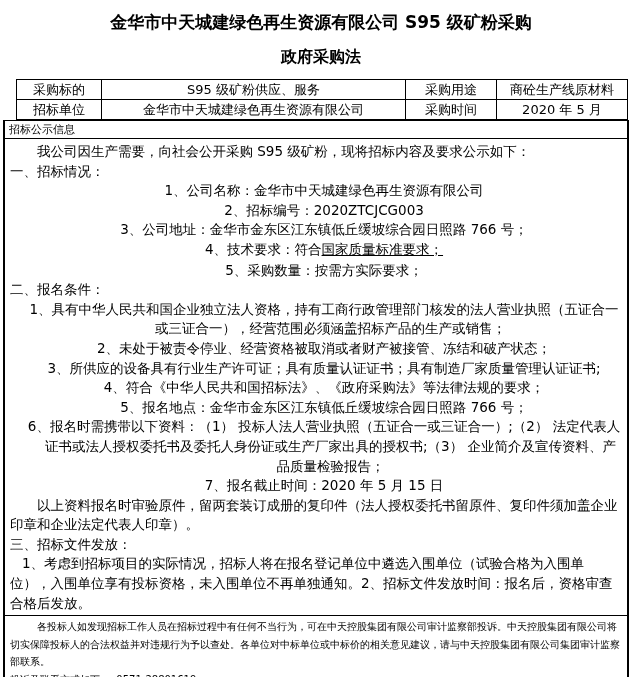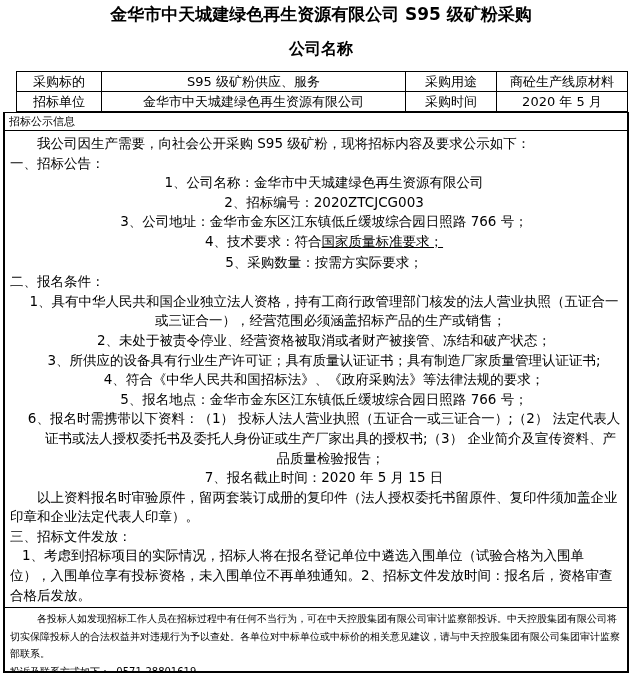--- a/index.html
+++ b/index.html
@@ -6,21 +6,21 @@
   body {
     width:642px; height:677px;
     font-family:"DejaVu Sans","Liberation Sans",sans-serif;
     color:#000; overflow:hidden;
   }
   .doc { width:642px; }
 
   .title {
     padding-top:3px;
     text-align:center;
-    font-size:17px; font-weight:bold; line-height:22px;
+    font-size:17px; font-weight:bold; line-height:22px;margin-top:8px;
   }
   .subtitle {
     margin-top:15px;
     text-align:center;
     font-size:16px; font-weight:bold; line-height:18px;
   }
 
   
   table.info {
     margin:13px 4px 0 16px;
@@ -68,21 +68,21 @@
   .s3-item { text-indent:12px; }
   .prewrap { white-space:pre-wrap; }
   .underline { text-decoration:underline;font-family:Liberation Mono, monospace; }
 </style>
 </head>
 <body>
 
 <div class="doc">
 
   <div class="title">金华市中天城建绿色再生资源有限公司 S95 级矿粉采购</div>
-  <div class="subtitle">公司名称</div>
+  <div class="subtitle">政府采购法</div>
 
   <table class="info">
     <tbody>
         <tr>
       <td class="c1">采购标的</td>
       <td class="c2">S95 级矿粉供应、服务</td>
       <td class="c3">采购用途</td>
       <td class="c4">商砼生产线原材料</td>
     </tr>
     <tr>
@@ -94,21 +94,21 @@
   </tbody>
     </table>
 
   <div class="main">
 
     <div class="section-header">招标公示信息</div>
 
     <div class="body-cell">
       <p class="indent2">我公司因生产需要，向社会公开采购 S95 级矿粉，现将招标内容及要求公示如下：</p>
 
-      <p>一、招标公告：</p>
+      <p>一、招标情况：</p>
       <p class="item">1、公司名称：金华市中天城建绿色再生资源有限公司</p>
       <p class="item">2、招标编号：2020ZTCJCG003</p>
       <p class="item">3、公司地址：金华市金东区江东镇低丘缓坡综合园日照路 766 号；</p>
       <p class="item"><span>4、技术要求：符合</span><span class="underline">国家质量标准要求；</span></p>
       <p class="item">5、采购数量：按需方实际要求；</p>
 
       <p>二、报名条件：</p>
       <p class="item">1、具有中华人民共和国企业独立法人资格，持有工商行政管理部门核发的法人营业执照（五证合一或三证合一），经营范围必须涵盖招标产品的生产或销售；</p>
       <p class="item">2、未处于被责令停业、经营资格被取消或者财产被接管、冻结和破产状态；</p>
       <p class="item">3、所供应的设备具有行业生产许可证；具有质量认证证书；具有制造厂家质量管理认证证书;</p>

